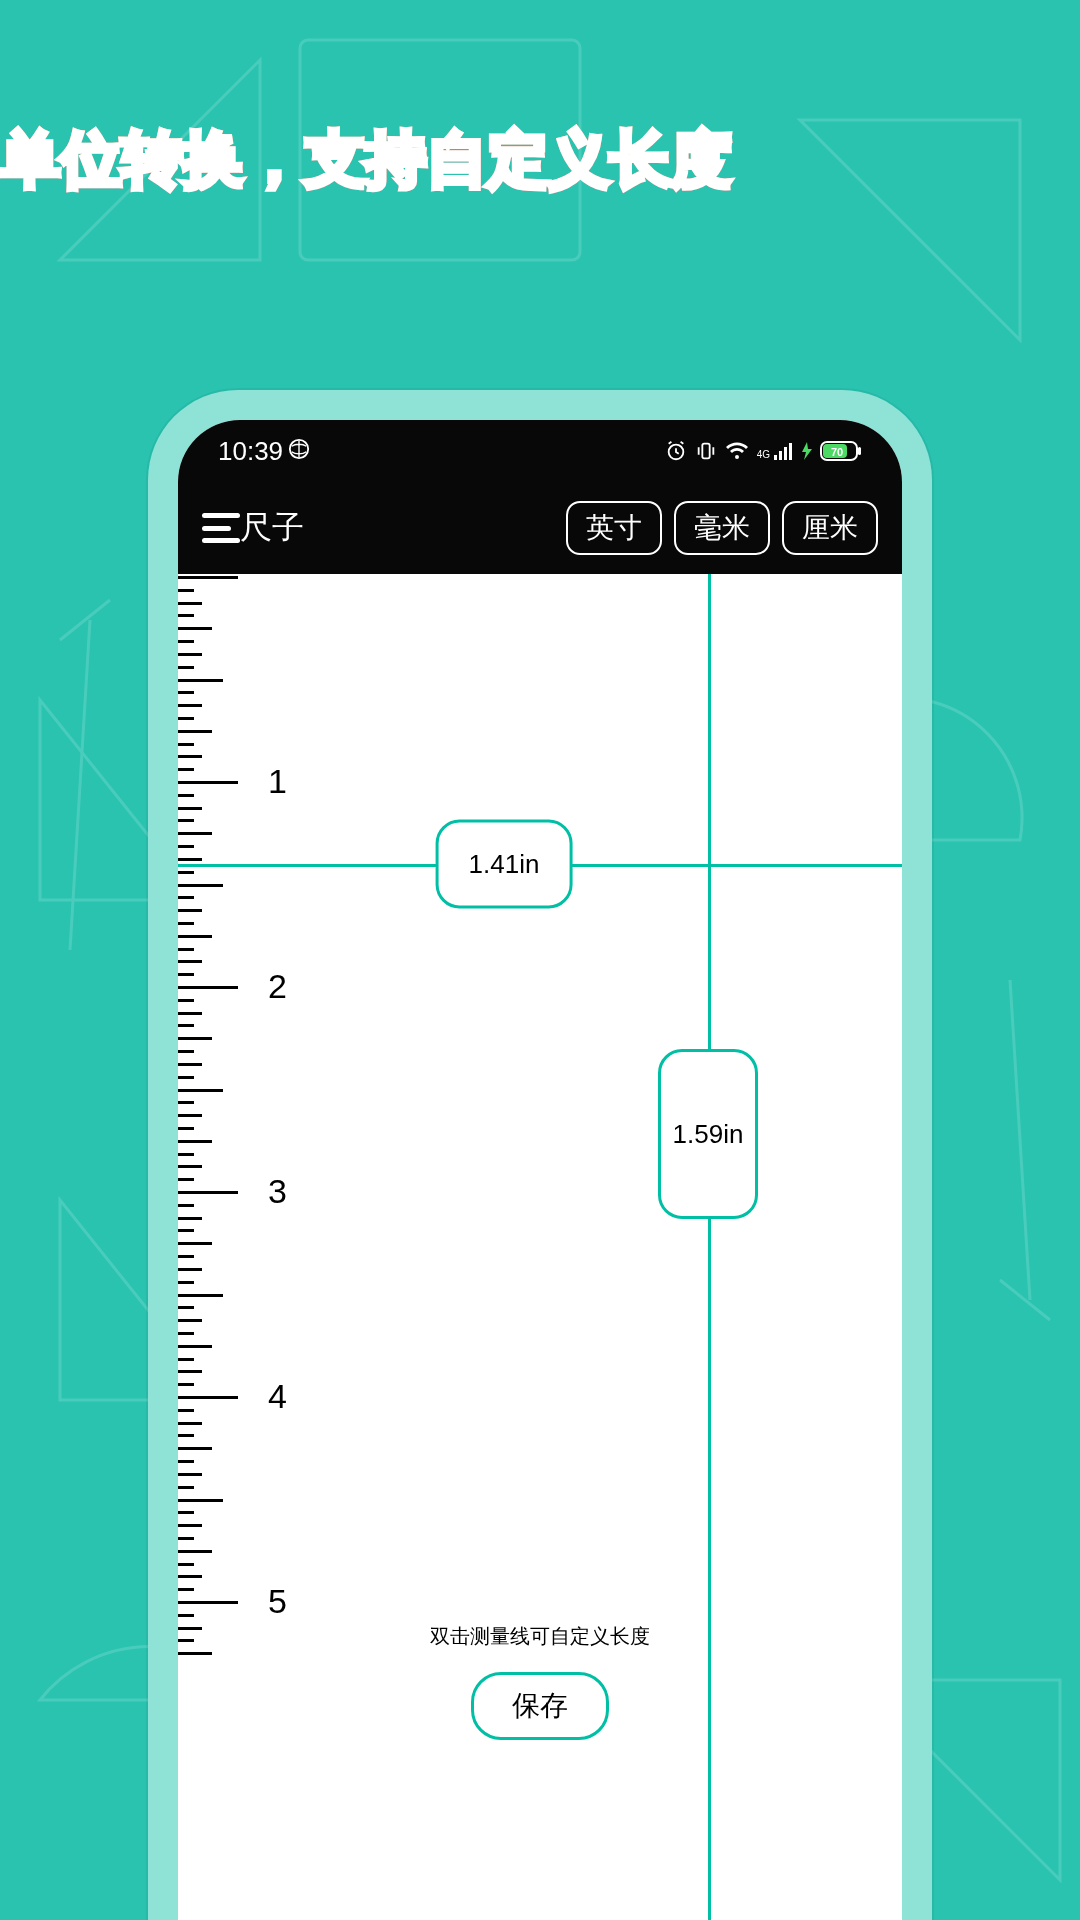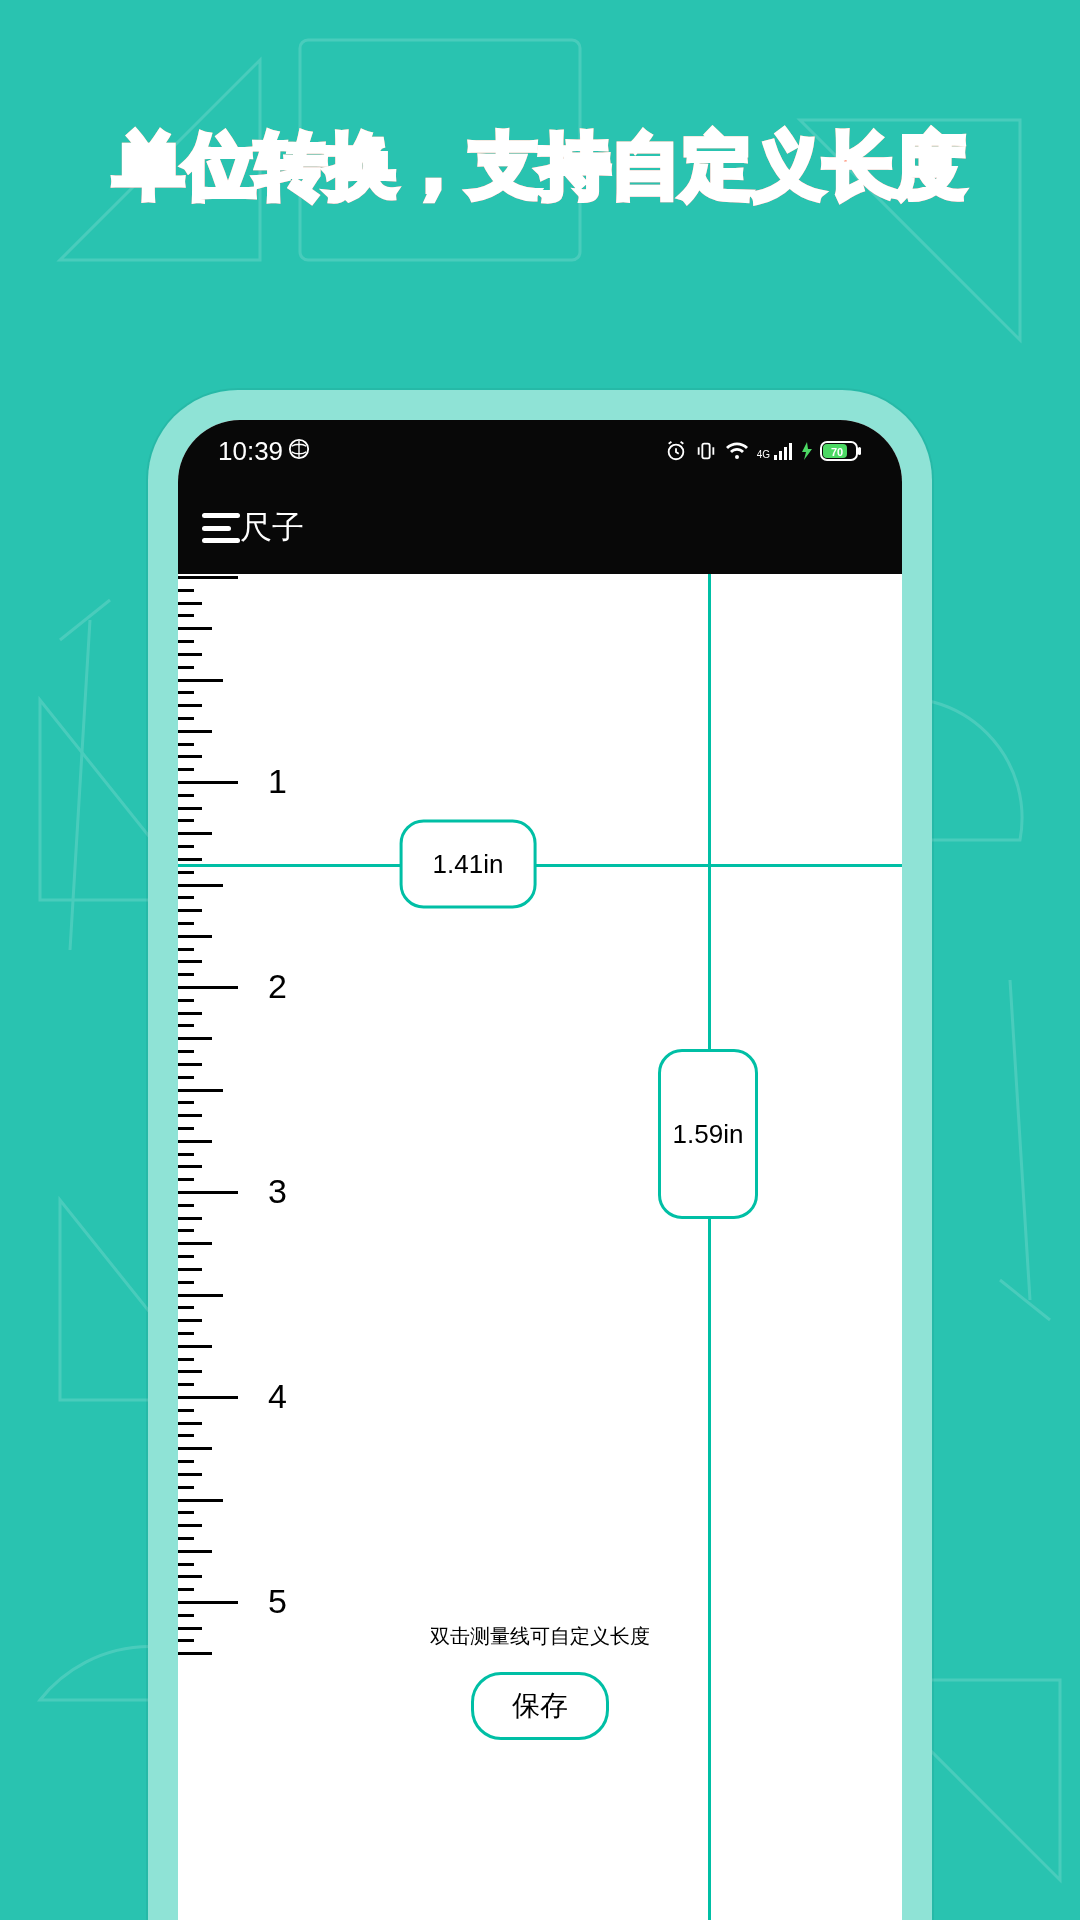--- a/index.html
+++ b/index.html
@@ -17,22 +17,22 @@
   inset: 0;
   opacity: 0.15;
   pointer-events: none;
 }
 .bg-pattern svg { width: 100%; height: 100%; }
 
 .headline {
   position: absolute;
   top: 120px;
   left: 0; right: 0;
-  text-align: center;
-  font-size: 70px;
+  text-align: left;
+  font-size: 60px;
   font-weight: 900;
   letter-spacing: 1px;
   background: linear-gradient(180deg, #ff9f60 0%, #ff5f6d 100%);
   -webkit-background-clip: text;
   background-clip: text;
   color: transparent;
   -webkit-text-stroke: 6px white;
   paint-order: stroke fill;
 }
 
@@ -131,21 +131,21 @@
   background: #fff;
   border: 3px solid #00bfa5;
   border-radius: 24px;
   font-size: 26px;
   color: #000;
   padding: 26px 30px;
   display: flex;
   align-items: center;
   justify-content: center;
 }
-.measure-pill.h { transform: translate(-50%, -50%); }
+.measure-pill.h { transform: translate(-50%, -50%); margin-left: 36px; }
 .measure-pill.v {
   width: 100px;
   height: 170px;
   padding: 0;
   transform: translate(-50%, -50%);
 }
 
 .hint {
   position: absolute;
   left: 50%;
@@ -246,20 +246,25 @@
     </div>
 
     <div class="app-bar">
       <div class="app-bar-left">
         <div class="menu-icon">
           <span></span>
             <span></span>
             <span></span>
         </div>
         <div class="app-title">尺子</div>
+      </div>
+      <div class="unit-pills">
+        <button class="unit-pill">英寸</button>
+        <button class="unit-pill">毫米</button>
+        <button class="unit-pill">厘米</button>
       </div>
     </div>
 
     <div class="ruler-area">
       <div class="ruler-ticks" id="ticks">
           <div class="tick major" style="top: 2px;"></div>
           <div class="tick sixteenth" style="top: 14.8125px;"></div>
           <div class="tick eighth" style="top: 27.625px;"></div>
           <div class="tick sixteenth" style="top: 40.4375px;"></div>
           <div class="tick quarter" style="top: 53.25px;"></div>

